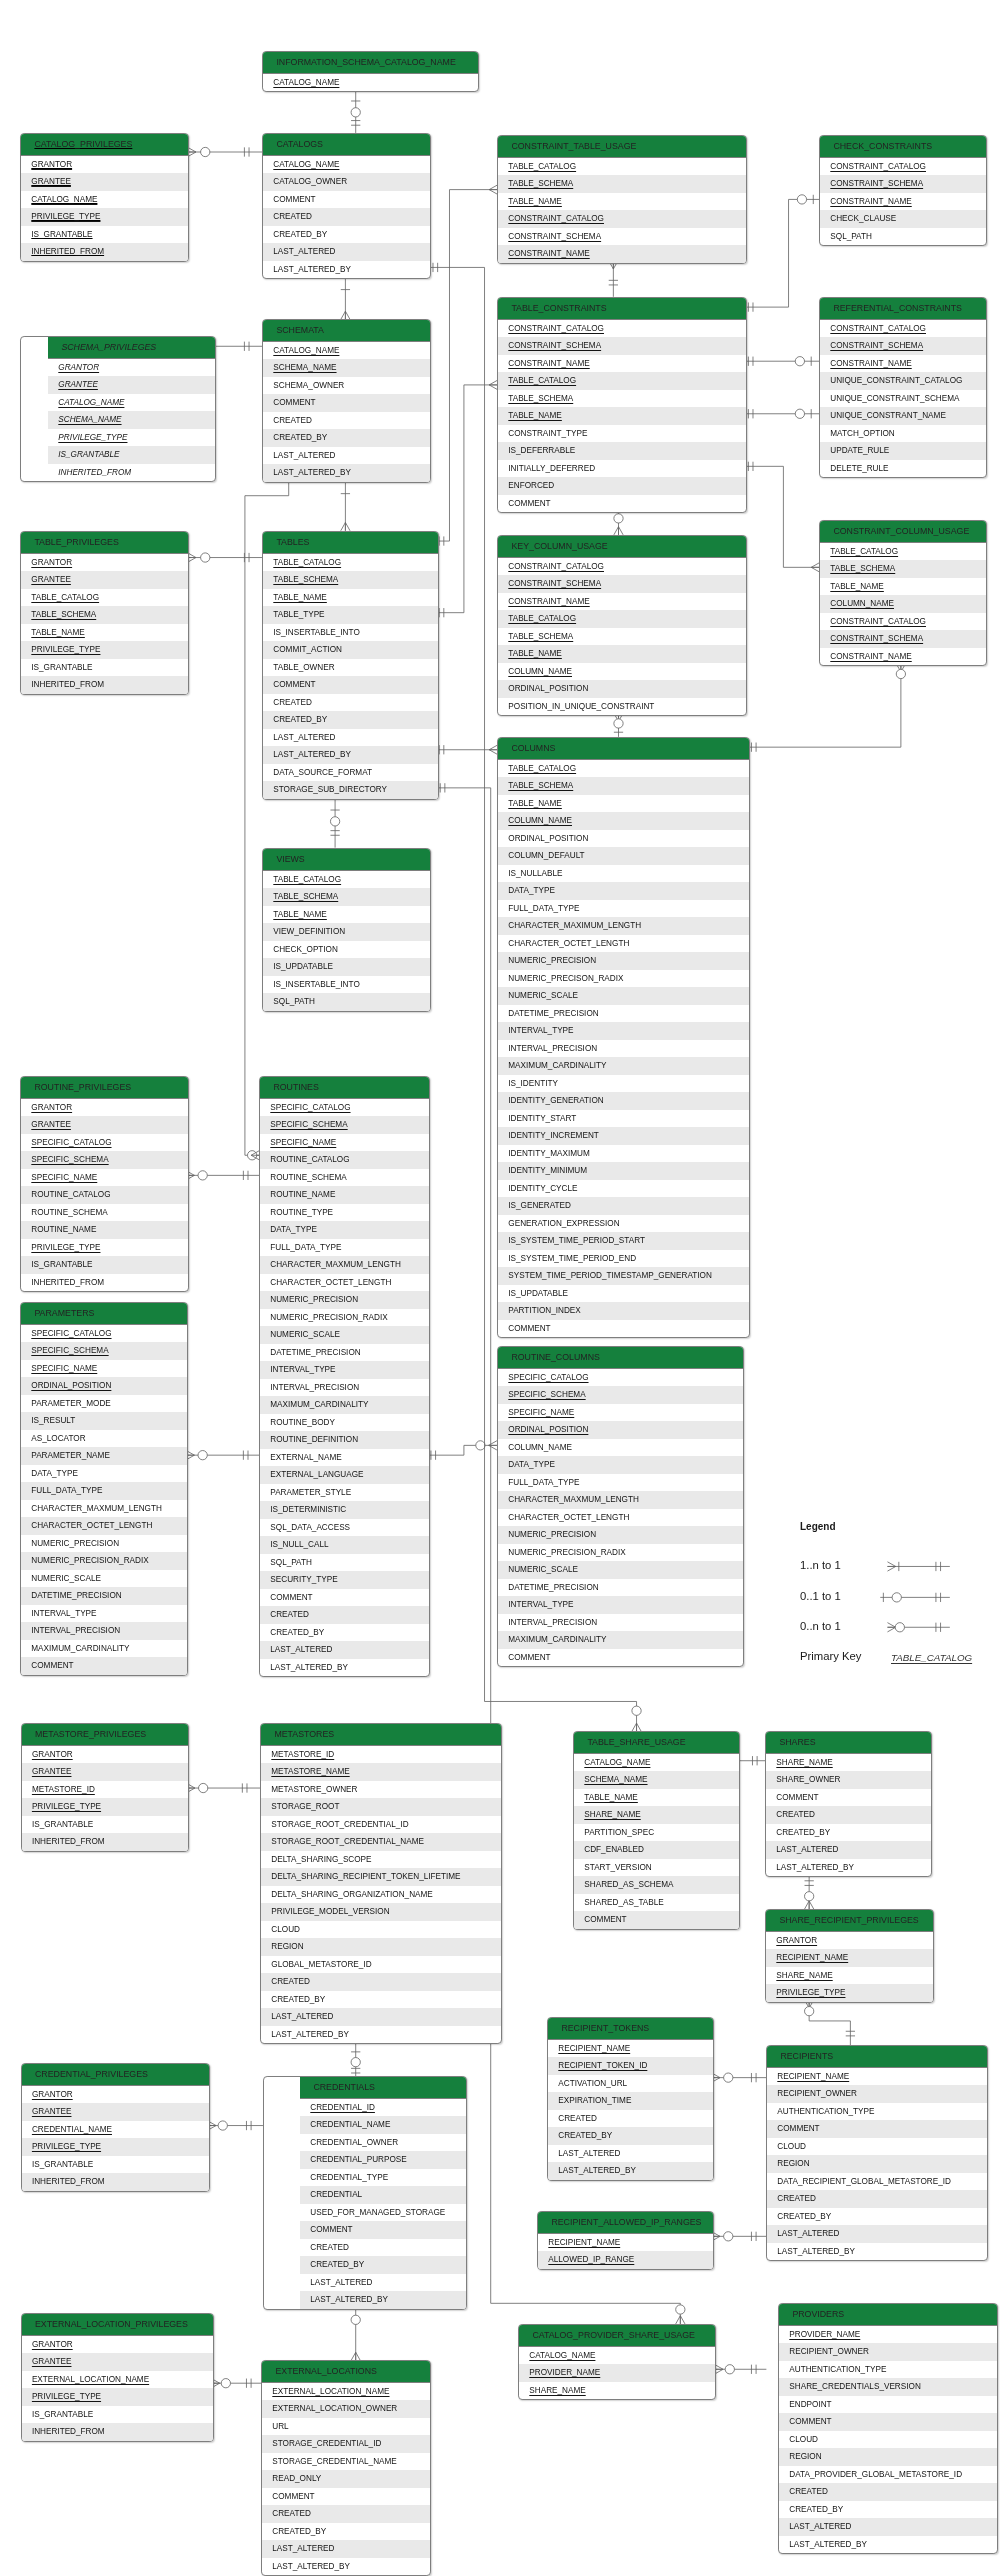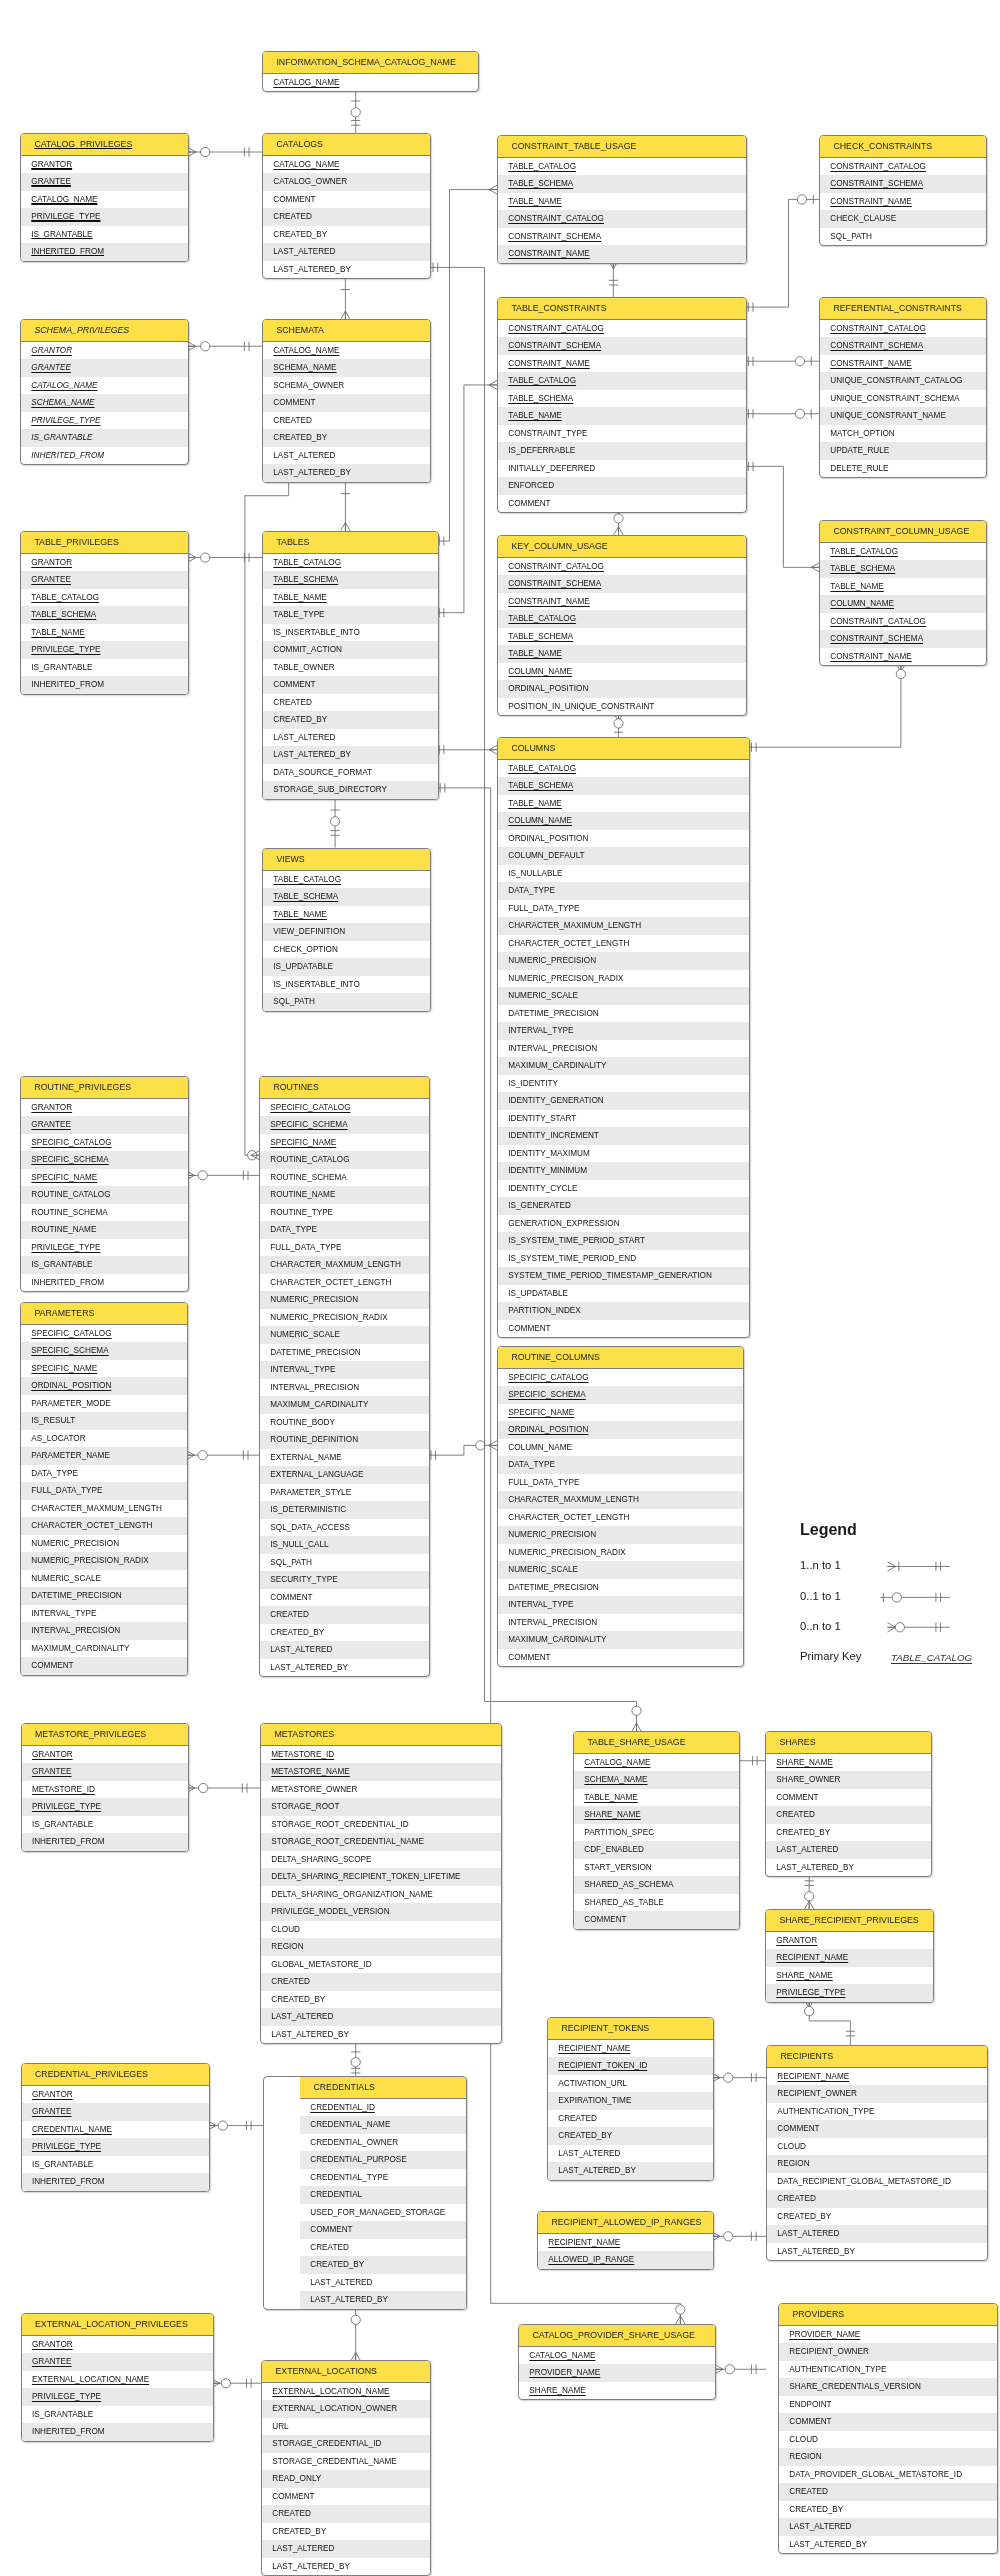--- a/index.html
+++ b/index.html
@@ -2,27 +2,27 @@
 <html style="font-size:8.2px"><head>
 <meta charset="utf-8">
 <style>
   html,body{margin:0;padding:0;background:#ffffff;}
   #canvas{position:relative;width:1001px;height:2579px;background:#ffffff;
           font-family:"Liberation Sans",sans-serif;overflow:hidden;}
   #edges{position:absolute;left:0;top:0;z-index:1;}
   #entities{position:absolute;left:0;top:0;z-index:2;}
   .entity{position:absolute;border:0.5px solid #7e7e7e;border-radius:4.1px;background:#ffffff;
           box-shadow:1px 1px 1.5px rgba(0,0,0,0.18);overflow:hidden;}
-  .entity .hd{height:20.6px;line-height:20.6px;background:#fde047;border-bottom:0.5px solid #7e7e7e;
+  .entity .hd{height:20.6px;line-height:20.6px;background:#15803d;border-bottom:0.5px solid #7e7e7e;
           padding-left:13.4px;font-size:8.8px;color:#222;white-space:nowrap;}
   .entity .rw{height:17.5px;line-height:17.5px;padding-left:10.3px;font-size:8.2px;color:#141414;white-space:nowrap;}
   .entity .rows .rw:nth-child(even){background:#e9e9e9;}
   .u{text-decoration:underline;text-underline-offset:1.5px;}
   .i{font-style:italic;}
-  .lg-title{position:absolute;z-index:2;font-size:16px;font-weight:bold;color:#1a1a1a;}
+  .lg-title{position:absolute;z-index:2;font-size:10px;font-weight:bold;color:#1a1a1a;}
   .lg-item{position:absolute;z-index:2;font-size:11.3px;color:#1a1a1a;}
   .lg-sample{position:absolute;z-index:2;font-size:9.8px;color:#333;}
 </style>
 </head>
 <body>
 
 <div id="canvas">
   <svg id="edges" width="1001" height="2579" viewBox="0 0 1942 5005">
       <g>
         <polyline points="690,173 690,258" fill="none" stroke="#666666" stroke-width="1.6"></polyline>
@@ -381,21 +381,21 @@
       <div class="entity" style="left: 819px; top: 135px; width: 166px;">
         <div class="hd">CHECK_CONSTRAINTS</div>
         <div class="rows">
           <div class="rw u">CONSTRAINT_CATALOG</div>
           <div class="rw u">CONSTRAINT_SCHEMA</div>
           <div class="rw u">CONSTRAINT_NAME</div>
           <div class="rw">CHECK_CLAUSE</div>
           <div class="rw">SQL_PATH</div>
         </div>
       </div>
-      <div class="entity i" style="left: 20px; top: 319px; width: 167px;">
+      <div class="entity i" style="left: 20px; top: 336px; width: 167px; padding-left: 27px;">
         <div class="hd">SCHEMA_PRIVILEGES</div>
         <div class="rows">
           <div class="rw u i">GRANTOR</div>
           <div class="rw u i">GRANTEE</div>
           <div class="rw u i">CATALOG_NAME</div>
           <div class="rw u i">SCHEMA_NAME</div>
           <div class="rw u i">PRIVILEGE_TYPE</div>
           <div class="rw i">IS_GRANTABLE</div>
           <div class="rw">INHERITED_FROM</div>
         </div>

